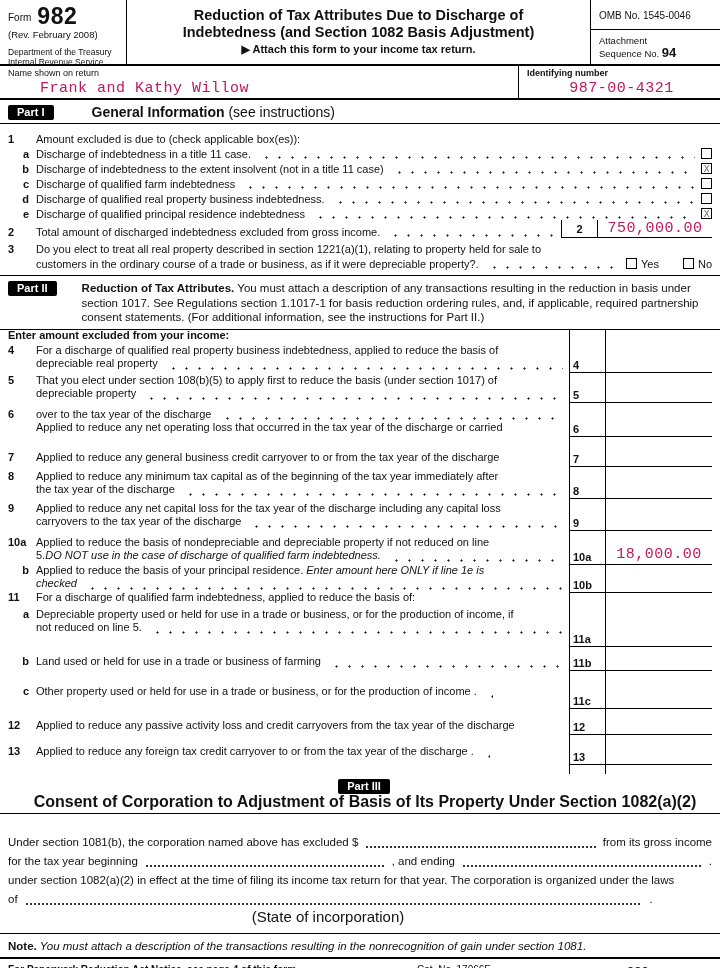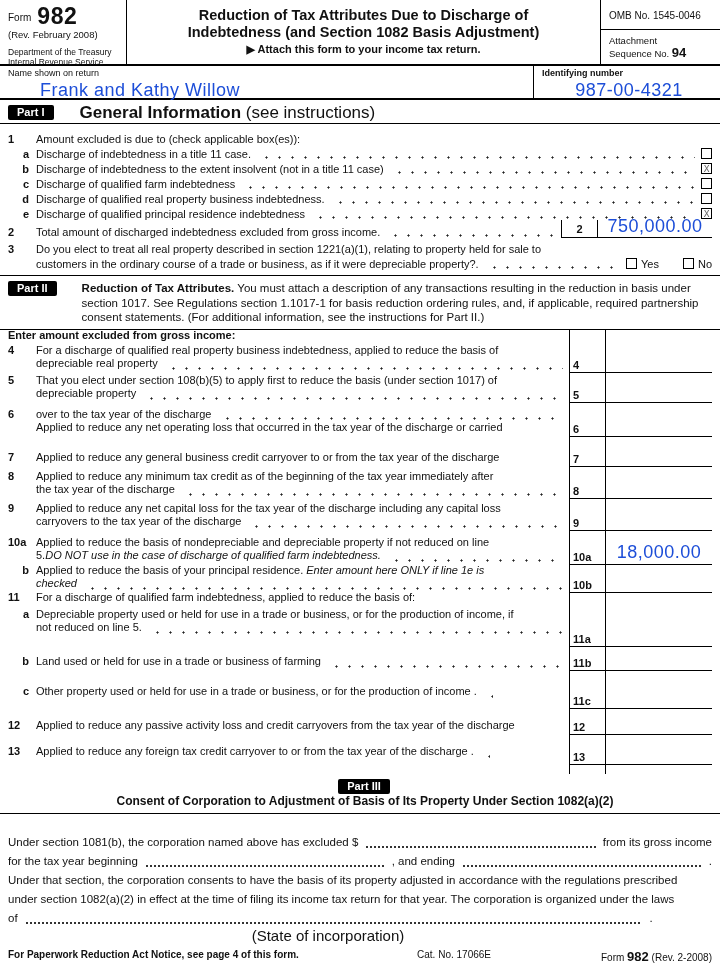--- a/index.html
+++ b/index.html
@@ -16,38 +16,38 @@
   .hdr { display:flex; border-bottom:2px solid #000; height:66px; }
   .hdr-left { width:127px; border-right:1.5px solid #000; padding:6px 4px 2px 8px; }
   .form-line { display:flex; align-items:flex-end; gap:6px; }
   .form-word { font-size:10px; padding-bottom:3px; }
   .form-num-big { font-size:23px; font-weight:bold; letter-spacing:0.5px; line-height:20px; }
   .rev { font-size:9.5px; margin-top:3px; }
   .agency { font-size:8.5px; line-height:10px; margin-top:7px; }
   .hdr-mid { flex:1; display:flex; flex-direction:column; justify-content:space-between; padding:7px 6px 8px 6px; }
   .title { text-align:center; font-weight:bold; font-size:14.5px; line-height:17px; }
   .attach { text-align:center; font-weight:bold; font-size:11px; }
-  .hdr-right { width:120px; border-left:1.5px solid #000; display:flex; flex-direction:column; }
+  .hdr-right { width:130px; border-left:1.5px solid #000; display:flex; flex-direction:column; }
   .omb { padding:10px 4px 8px 8px; font-size:10px; border-bottom:1px solid #000; flex:0 0 auto; }
   .attseq { padding:5px 4px 2px 8px; font-size:9.5px; line-height:12px; }
   .seq-big { font-size:13px; font-weight:bold; }
 
   .namerow { display:flex; border-bottom:2.5px solid #000; height:34px; }
   .name-cell { flex:1; padding:2px 4px 0 8px; }
   .cell-label { font-size:9px; line-height:10px; }
-  .hand { font-family:Liberation Sans, sans-serif; color:#1d4ed8; font-size:18px; letter-spacing:0.5px; }
+  .hand { font-family:Liberation Mono, monospace; color:#be185d; font-size:15px; letter-spacing:0.5px; }
   .name-value { padding-left:32px; padding-top:2px; }
-  .id-cell { width:187px; border-left:1.5px solid #000; padding:2px 4px 0 8px; }
+  .id-cell { width:202px; border-left:1.5px solid #000; padding:2px 4px 0 8px; }
   .id-cell .cell-label { font-weight:bold; }
   .id-value { text-align:center; padding-top:2px; }
 
   
   .partbar { display:flex; align-items:flex-start; padding:5px 0 3px 0; border-bottom:1.5px solid #000; }
   .chip { background:#000; color:#fff; font-weight:bold; font-size:11px; padding:1px 9px 2px 9px; border-radius:2px; margin-left:8px; flex:0 0 auto; }
-  .partbar-title { padding-left:26px; padding-right:8px; font-size:17px; line-height:15px; }
+  .partbar-title { padding-left:38px; padding-right:8px; font-size:14px; line-height:15px; }
 
   
   .p1 { padding-top:6px; border-bottom:1.5px solid #000; }
   .p1row { display:flex; align-items:flex-end; height:15px; padding:0 8px; }
   .gut { width:28px; flex:0 0 auto; font-weight:bold; }
   .gut.letter { text-align:right; padding-right:7px; }
   .dots { flex:1; align-self:flex-end; height:9px; margin:0 6px 1px 6px;
     background-image:radial-gradient(circle, #222 0.9px, rgba(0,0,0,0) 1.2px);
     background-size:13px 3px; background-repeat:repeat-x; background-position:3px 100%; }
   .dots.short { flex:0 1 auto; min-width:10px; }
@@ -77,21 +77,21 @@
   .dline { line-height:13.5px; }
   .dline.last { display:flex; align-items:flex-end; }
   .ncol { width:37px; flex:0 0 auto; border-left:1.5px solid #000; border-right:1.5px solid #000;
     display:flex; align-items:flex-end; padding:0 0 1px 3px; font-weight:bold; }
   .acol { width:106px; flex:0 0 auto; display:flex; align-items:flex-end; justify-content:center; margin-right:8px; padding-bottom:1px; }
   .ul { border-bottom:1px solid #000; }
   .sect-head { font-weight:bold; }
 
   
   .p3bar { display:flex; align-items:center; padding:5px 0 4px 0; border-bottom:1.5px solid #000;flex-direction:column; }
-  .p3bar .partbar-title { font-weight:bold; font-size:12px; padding-left:18px; }
+  .p3bar .partbar-title { font-weight:bold; font-size:16px; padding-left:18px; }
   .p3body { padding:17px 8px 0 8px; font-size:11.5px; }
   .p3line { display:flex; align-items:flex-end; height:19px; line-height:15px; }
   .blank { flex:1; align-self:flex-end; height:10px; margin:0 7px 2px 7px;
     background-image:radial-gradient(circle, #333 0.8px, rgba(0,0,0,0) 1px);
     background-size:4px 2px; background-repeat:repeat-x; background-position:0 100%; }
   .p3caption { text-align:center; font-size:15px; padding-top:1px; width:640px; }
 
   .noterow { border-top:1.5px solid #000; margin-top:8px; padding:6px 8px 5px 8px; border-bottom:2.5px solid #000; font-size:11.5px; }
   .footer { display:flex; align-items:flex-start; padding:5px 8px 0 8px; font-size:10px; }
   .footer .fl { flex:1; font-weight:bold; }
@@ -222,21 +222,21 @@
     <span class="chip">Part II</span>
     <span class="p2desc-text"><span class="bold">Reduction of Tax Attributes.</span><span> You must attach a description of any transactions resulting in the reduction in basis under section 1017. See Regulations section 1.1017-1 for basis reduction ordering rules, and, if applicable, required partnership consent statements. (For additional information, see the instructions for Part II.)</span></span>
   </div>
 
   <div class="p2table">
 
     <div class="p2row" style="height:15px">
       <div class="p2cell">
           <div class="dwrap">
             <div class="dlines">
-              <div class="dline sect-head">Enter amount excluded from gross income:</div>
+              <div class="dline sect-head">Enter amount excluded from your income:</div>
             </div>
           </div>
         </div>
       <div class="ncol"></div>
         <div class="acol"></div>
     </div>
 
     <div class="p2row" style="height:28px">
       <div class="p2cell">
           <div class="dwrap">
@@ -301,21 +301,21 @@
         </div>
       <div class="ncol ul">7</div>
       <div class="acol ul"></div>
     </div>
 
     <div class="p2row" style="height:32px">
       <div class="p2cell">
           <div class="dwrap">
             <span class="gut">8</span>
         <div class="dlines">
-          <div class="dline">Applied to reduce any minimum tax credit as of the beginning of the tax year immediately after</div>
+          <div class="dline">Applied to reduce any minimum tax capital as of the beginning of the tax year immediately after</div>
           <div class="dline last">
                 <span>the tax year of the discharge</span>
                 <span class="dots"></span>
               </div>
         </div>
           </div>
         </div>
       <div class="ncol ul">8</div>
       <div class="acol ul"></div>
     </div>
@@ -486,33 +486,33 @@
       <span>from its gross income</span>
     </div>
     <div class="p3line">
       <span>for the tax year beginning</span>
       <span class="blank"></span>
       <span>, and ending</span>
       <span class="blank"></span>
       <span>.</span>
     </div>
     <div class="p3line">
-        <span>Under that section, the corporation consents to have the basis of its property adjusted in accordance with the regulations prescribed</span>
-      </div>
-    <div class="p3line">
         <span>under section 1082(a)(2) in effect at the time of filing its income tax return for that year. The corporation is organized under the laws</span>
       </div>
     <div class="p3line">
       <span>of</span>
       <span class="blank" style="margin-right:10px; max-width:615px"></span>
       <span>.</span>
     </div>
     <div class="p3caption">(State of incorporation)</div>
   </div>
 
+  <div class="noterow">
+    <span class="bold">Note.</span><span class="it"> You must attach a description of the transactions resulting in the nonrecognition of gain under section 1081.</span>
+  </div>
 
   <div class="footer">
     <span class="fl">For Paperwork Reduction Act Notice, see page 4 of this form.</span>
     <span class="fc">Cat. No. 17066E</span>
     <span class="fr">
       <span>Form</span>
       <span class="big">982</span>
       <span>(Rev. 2-2008)</span>
     </span>
   </div>

